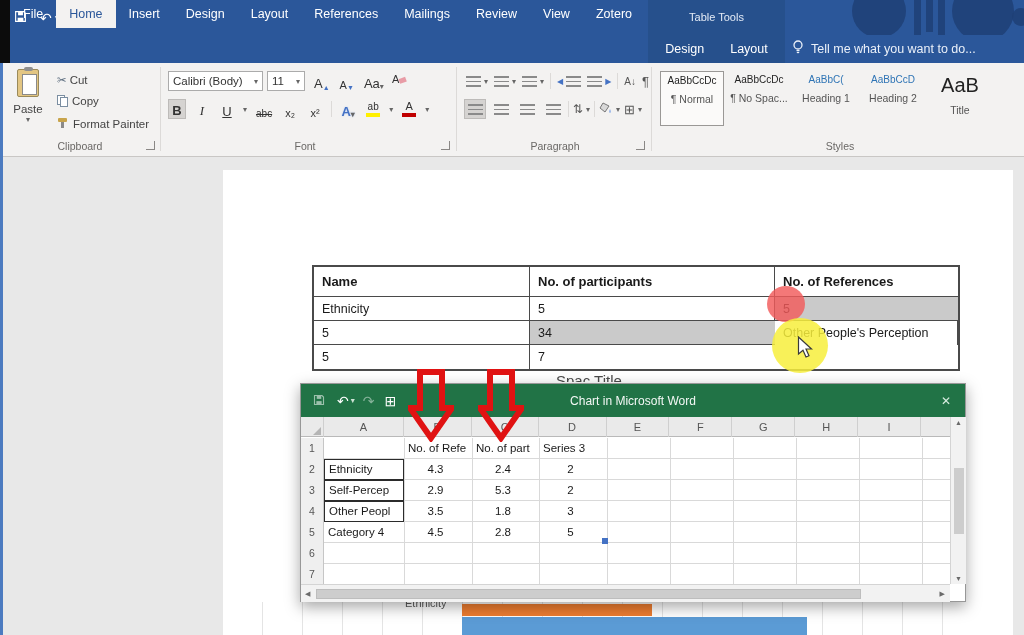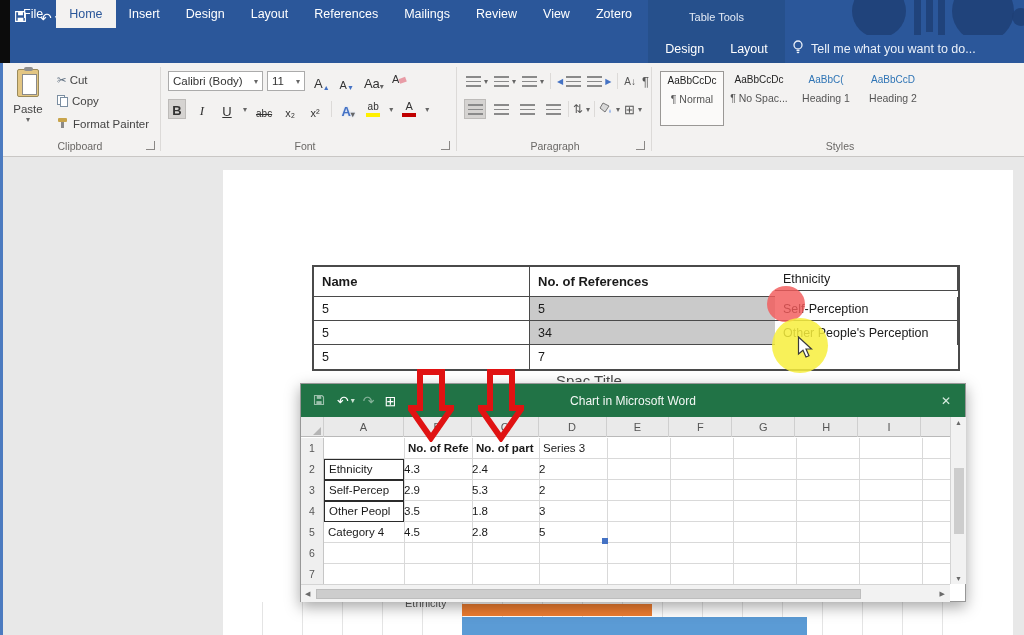--- a/index.html
+++ b/index.html
@@ -67,23 +67,23 @@
   .cwin-title{position:absolute;left:0;width:100%;text-align:center;font-size:12px;color:rgba(255,255,255,.95)}
   .sheet{left:0;top:33px;width:649px;height:167px;background:#fff;overflow:hidden}
   .shead{left:0;top:0;height:20px;width:649px;background:#EAEAEA;border-bottom:1px solid #B9B9B9;display:flex}
   .shl{height:20px;border-right:1px solid #CFCFCF;font-size:11px;color:#555;text-align:center;line-height:20px}
   .rowsarea{left:0;top:21px;width:649px;height:146px;background:
      repeating-linear-gradient(to bottom,transparent 0 20px,#D9D9D9 20px 21px)}
   .vline{position:absolute;top:0;bottom:0;width:1px;background:#D9D9D9}
   .gutter{position:absolute;left:0;top:0;bottom:0;width:23px;background:#EFEFEF;border-right:1px solid #C6C6C6}
   .rnum{height:21px;text-align:center;font-size:10.5px;color:#555;line-height:21px}
   .cell{position:absolute;height:21px;font-size:11.5px;color:#1a1a1a;line-height:20px;white-space:nowrap;overflow:hidden}
-  .cell.num{text-align:left;padding-right:5px}
+  .cell.num{text-align:center;padding-right:5px}
   .cell.txt{padding-left:4px}
-  .cell.bold{font-weight:bold}
+  .cell.bold{font-weight:normal}
   .cell.boxed{border:1.5px solid #2B2B2B;line-height:18px}
   .vscroll{left:649px;top:33px;width:16px;height:167px;background:#F2F2F2;border-left:1px solid #D4D4D4;display:flex;flex-direction:column;align-items:center;justify-content:space-between;padding:2px 0}
   .hscroll{left:0;top:200px;width:649px;height:18px;background:#F2F2F2;border-top:1px solid #D4D4D4;display:flex;align-items:center}
   .sarrow{font-size:7px;color:#6a6a6a;line-height:1}
   .thumbv{width:10px;height:66px;background:#CDCDCD}
   .thumbh{height:10px;background:#CDCDCD;border:1px solid #BDBDBD}
 
   .arrow-anno{z-index:7}
   .cursor{z-index:8}
 </style>
@@ -311,38 +311,42 @@
     <div class="styname">¶ No Spac...</div>
   </div>
   <div class="stybox" style="left:794px">
     <div class="stypre" style="color:#2E74B5">AaBbC(</div>
     <div class="styname">Heading 1</div>
   </div>
   <div class="stybox" style="left:861px">
     <div class="stypre" style="color:#2E74B5">AaBbCcD</div>
     <div class="styname">Heading 2</div>
   </div>
+  <div class="stybox" style="left:928px">
+    <div class="stypre" style="font-size:20px;margin-top:3px">AaB</div>
+    <div class="styname">Title</div>
+  </div>
   <div class="stybox" style="left:998px">
     <div class="stypre">Aa</div>
     <div class="styname">S</div>
   </div>
   <span class="glabel" style="left:800px;width:80px">Styles</span>
 </div>
 
 <div class="abs page"></div>
 
 <div class="abs wtable">
   <div class="wtd hdr">Name</div>
+  <div class="wtd hdr">No. of participants</div>
   <div class="wtd hdr last">No. of References</div>
 
   <div class="wtd row">Ethnicity</div>
   <div class="wtd row">5</div>
   <div class="wtd row last gray">5</div>
 
-  <div class="wtd row">Self-Perception</div>
   <div class="wtd row">5</div>
   <div class="wtd row last gray">34</div>
 
   <div class="wtd row bot">Other People's Perception</div>
   <div class="wtd row bot">5</div>
   <div class="wtd row bot last">7</div>
 </div>
 
 <div class="abs hl-red"></div>
 <div class="abs hl-yellow"></div>

